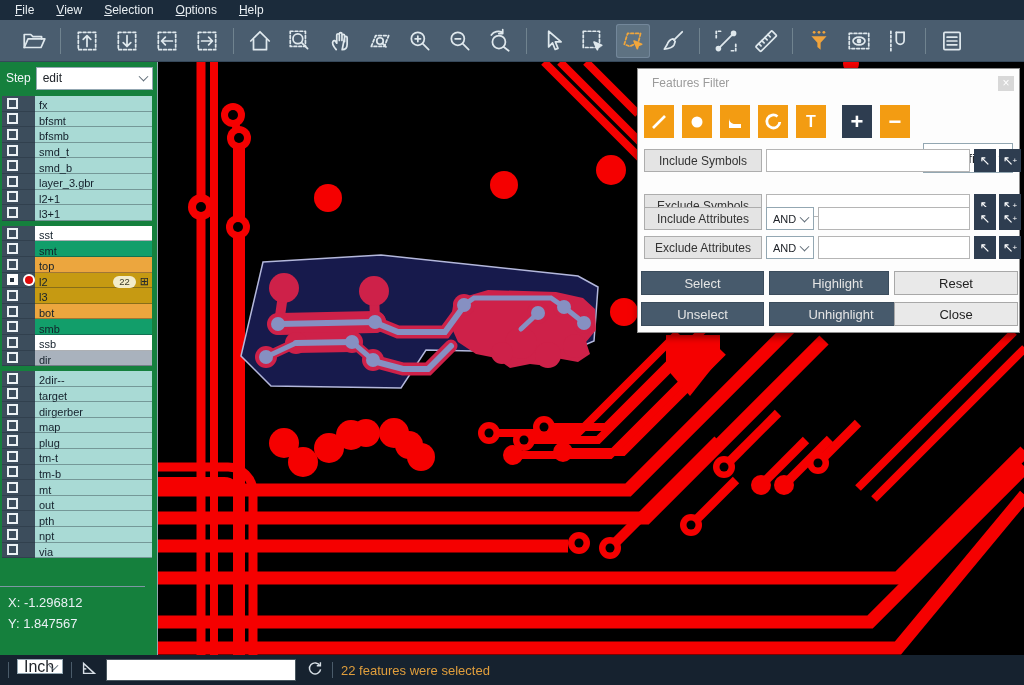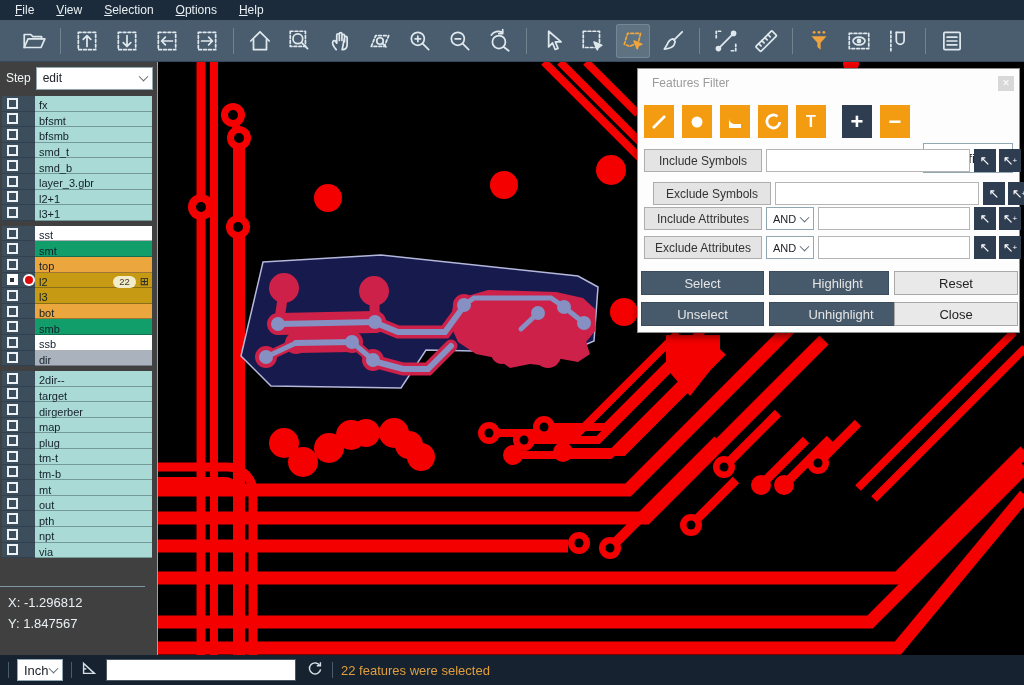--- a/index.html
+++ b/index.html
@@ -16,21 +16,21 @@
   #toolbar { position:absolute; left:0; top:20px; width:1024px; height:42px; background:#4A5D6F; display:flex; align-items:center; padding-left:8px; z-index:30; border-bottom:1px solid #36485A; }
   .tb-group { display:flex; align-items:center; gap:6px; padding:0 9px; }
   .tb-sep { width:1px; height:26px; background:#70838F; }
   .tool-btn { width:34px; height:34px; display:flex; align-items:center; justify-content:center; border-radius:3px; }
   .tool-btn svg { width:26px; height:26px; stroke:#DFE8ED; stroke-width:1.6; fill:none; stroke-linecap:round; stroke-linejoin:round; }
   .tool-btn.active { background:#5E7282; box-shadow:inset 0 0 0 1px #73879A; }
   .tool-btn.active svg { stroke:#F0A63C; }
   .tool-btn.accent svg { stroke:#F0A33C; }
 
   
-  #sidebar { position:absolute; left:0; top:62px; width:157px; height:593px; background:#404040; z-index:20; }
+  #sidebar { position:absolute; left:0; top:62px; width:157px; height:593px; background:#15803d; z-index:20; }
   #step-row { display:flex; align-items:center; height:32px; padding:0 4px 0 6px; gap:5px; }
   #step-label { color:#F1F6F8; font-size:12px; }
   .selectbox { position:relative; background:#fff; border:1px solid #93A7B2; height:23px; display:flex; align-items:center; padding:0 18px 0 6px; font-size:12px; color:#20242A; flex:1; }
   .chev { position:absolute; right:5px; top:50%; width:7px; height:7px; border-right:1.6px solid #5E6B76; border-bottom:1.6px solid #5E6B76; transform:translateY(-70%) rotate(45deg); }
   #layer-list { position:absolute; left:2px; top:34px; width:150px; }
   .layer-group { margin-bottom:5px; }
   .layer-row { display:flex; align-items:stretch; height:15.6px; }
   .cb-cell { width:20px; background:#3C4D5C; display:flex; align-items:center; justify-content:center; border-bottom:1px solid #31404E; }
   .ind-cell { width:13px; background:#3C4D5C; display:flex; align-items:center; justify-content:center; border-bottom:1px solid #31404E; }
   .cb { position:relative; width:11px; height:11px; border:2px solid #ECF2F5; background:transparent; }
@@ -78,21 +78,21 @@
   .arrow-btn.a2 { left:355px; }
   .arrow-btn sup { font-size:8px; margin-left:-1px; }
   .action-btn { position:absolute; height:24px; font-size:13px; display:flex; align-items:center; justify-content:center; }
   .action-btn.dark { background:#475A6C; color:#e5e5e5; border:1px solid #3B4C5C; }
   .action-btn.light { background:#E9E9E9; color:#222; border:1px solid #A8A8A8; }
 
   
   #statusbar { position:absolute; left:0; top:655px; width:1024px; height:30px; background:#16222F; display:flex; align-items:center; z-index:30; color:#D7DFE6; }
   .sb-sep { width:1px; height:16px; background:#4A5B6A; margin:0 8px; }
   #unit-box { width:46px; height:22px; }
-  #unit-box .selectbox { height:22px; font-size:13px; }
+  #unit-box .selectbox { height:15px; font-size:16px; }
   #corner-ic svg, #sync-ic svg { width:18px; height:18px; stroke:#D7DFE6; stroke-width:1.6; fill:none; }
   #cmd-input { width:190px; height:22px; background:#fff; border:1px solid #49575F; margin-left:8px; }
   #sync-ic { margin-left:10px; }
   #status-msg { font-size:13px; color:#E09E3C; }
 </style>
 </head>
 <body>
 
 <div id="app">
 
@@ -749,21 +749,21 @@
         <span class="chev"></span>
       </div>
     </div>
     <div id="dlg-rows">
         <div class="filter-row" style="top: 80px;">
           <div class="frow-label">Include Symbols</div>
           <input type="text" class="frow-input wide" style="">
           <div class="arrow-btn a1">↖</div>
           <div class="arrow-btn a2">↖<sup>+</sup></div>
         </div>
-        <div class="filter-row" style="top: 113px; margin-left: 9px;">
+        <div class="filter-row" style="top: 125px;">
           <div class="frow-label">Exclude Symbols</div>
           <input type="text" class="frow-input wide" style="">
           <div class="arrow-btn a1">↖</div>
           <div class="arrow-btn a2">↖<sup>+</sup></div>
         </div>
         <div class="filter-row" style="top: 138px;">
           <div class="frow-label">Include Attributes</div>
           <div class="frow-and">
             <div class="selectbox" style="height:23px;font-size:11px;">
               <span>AND</span>

